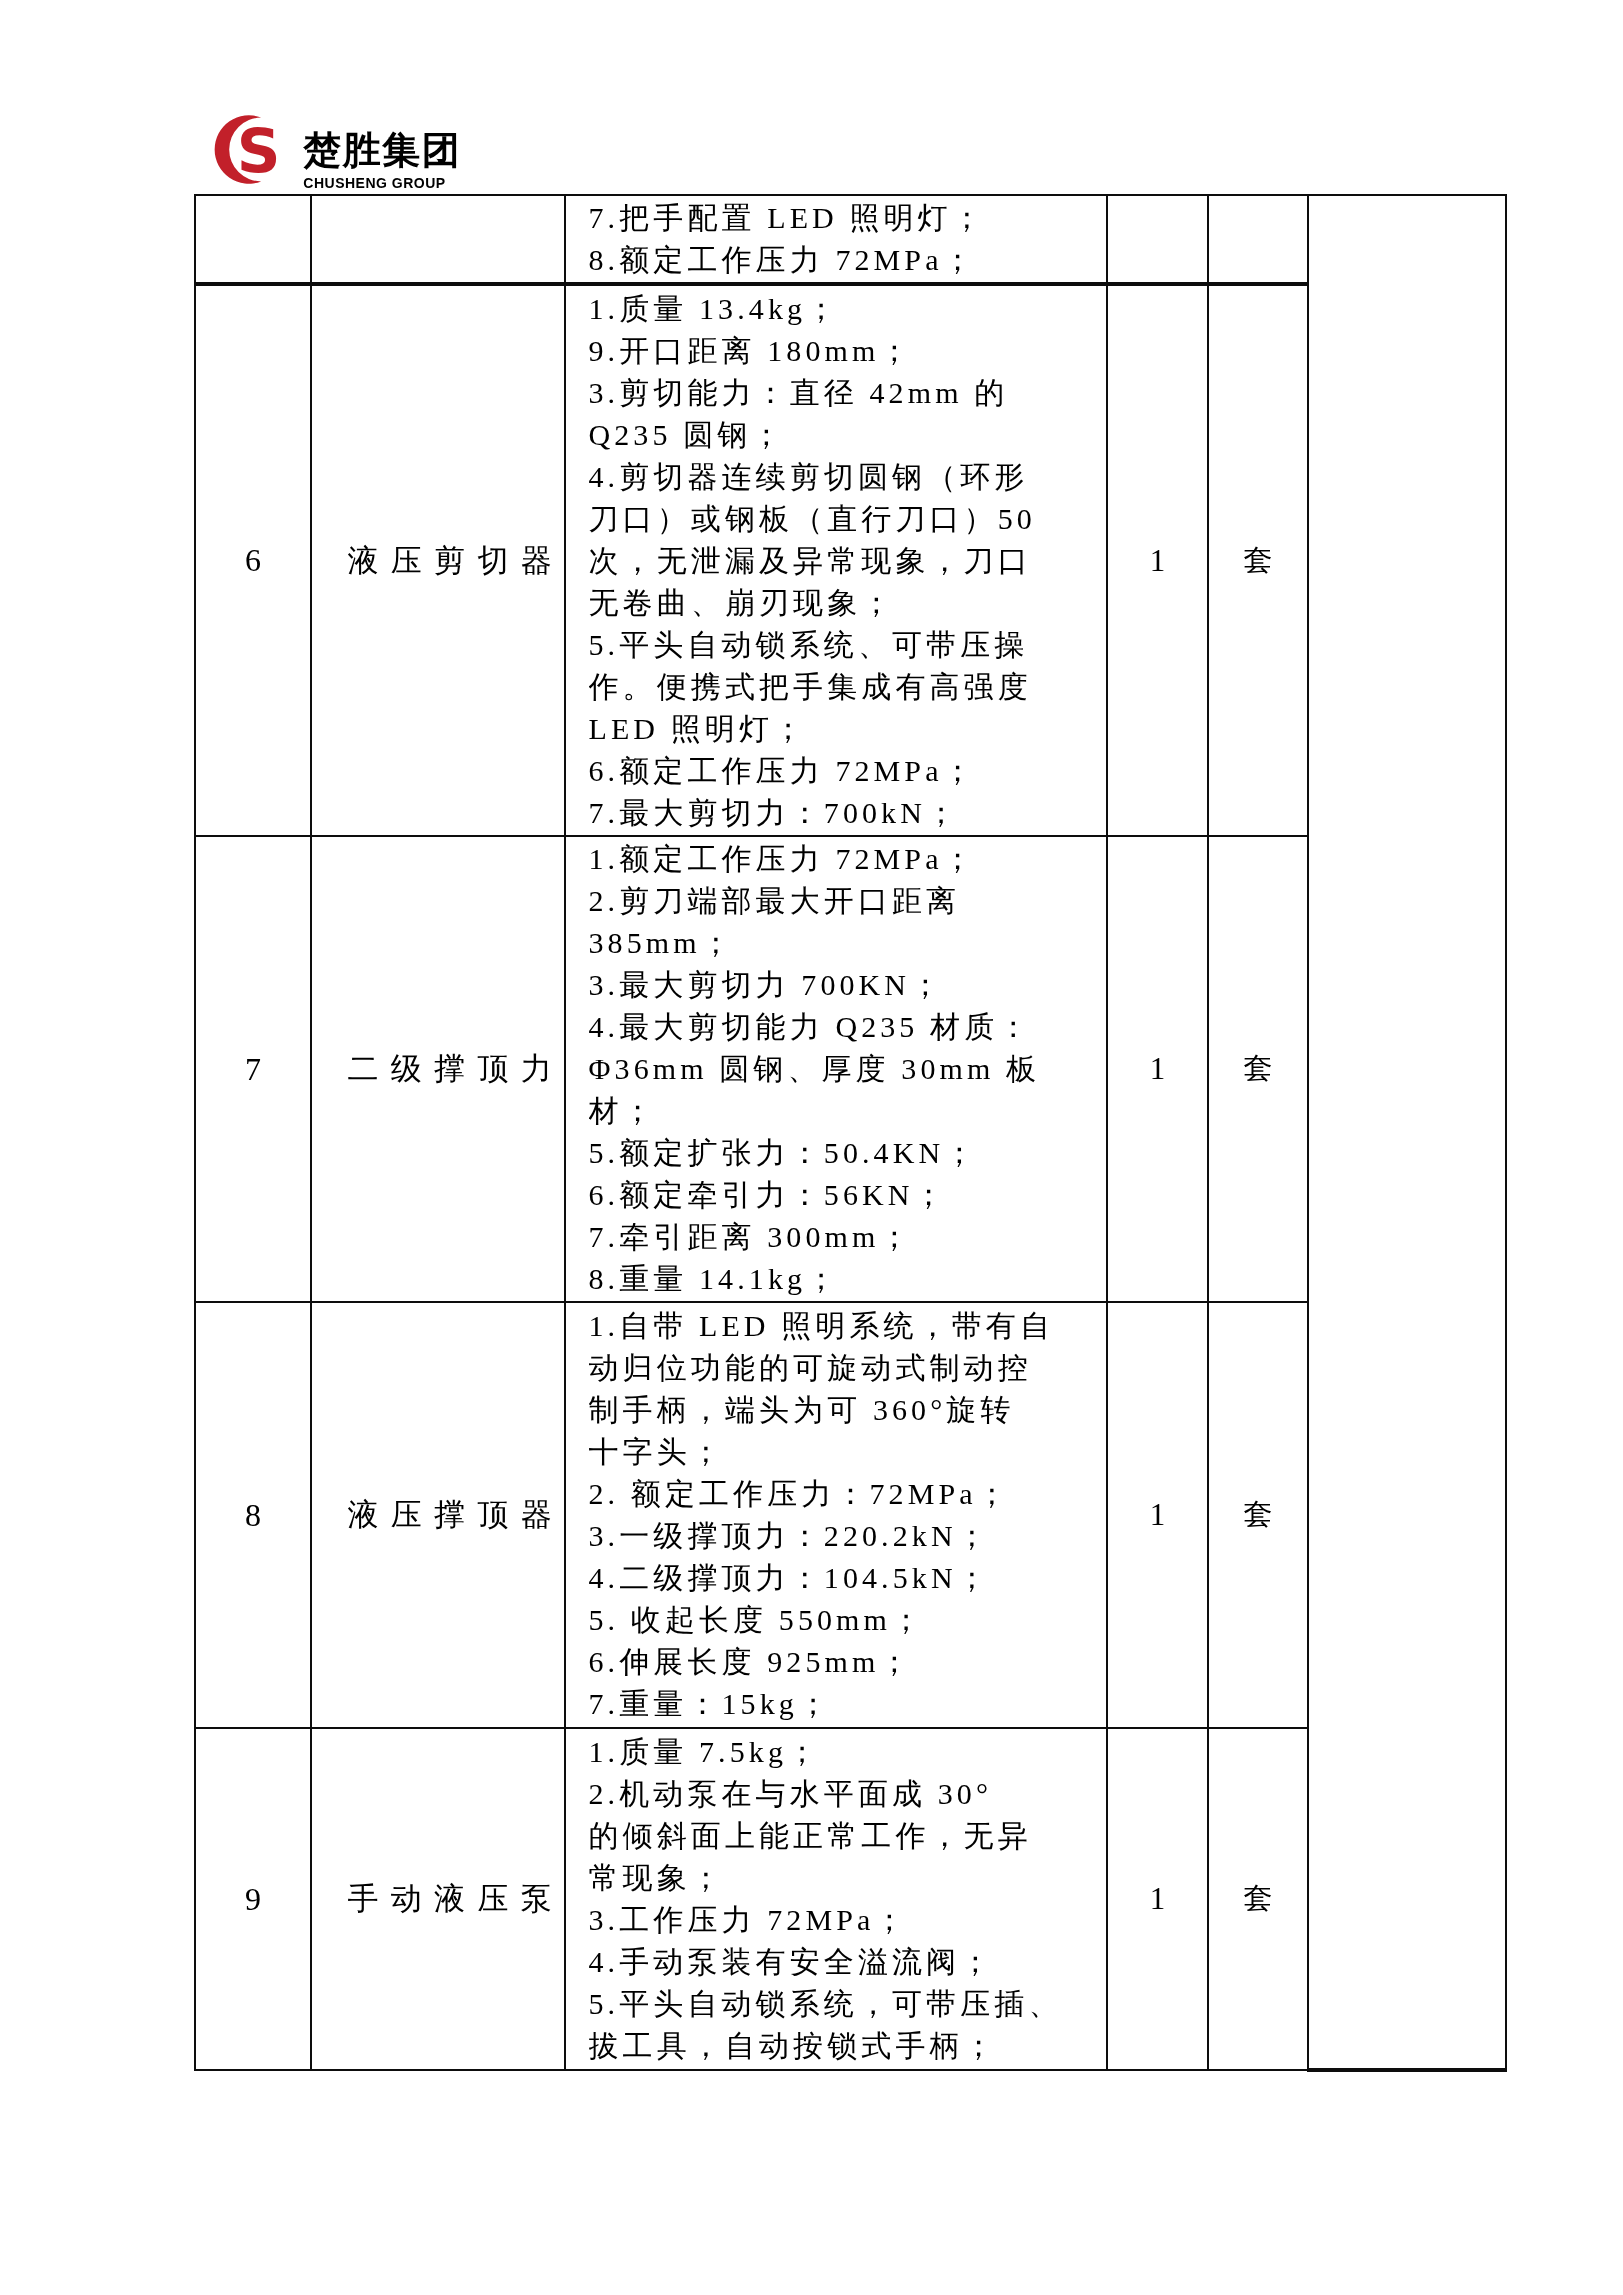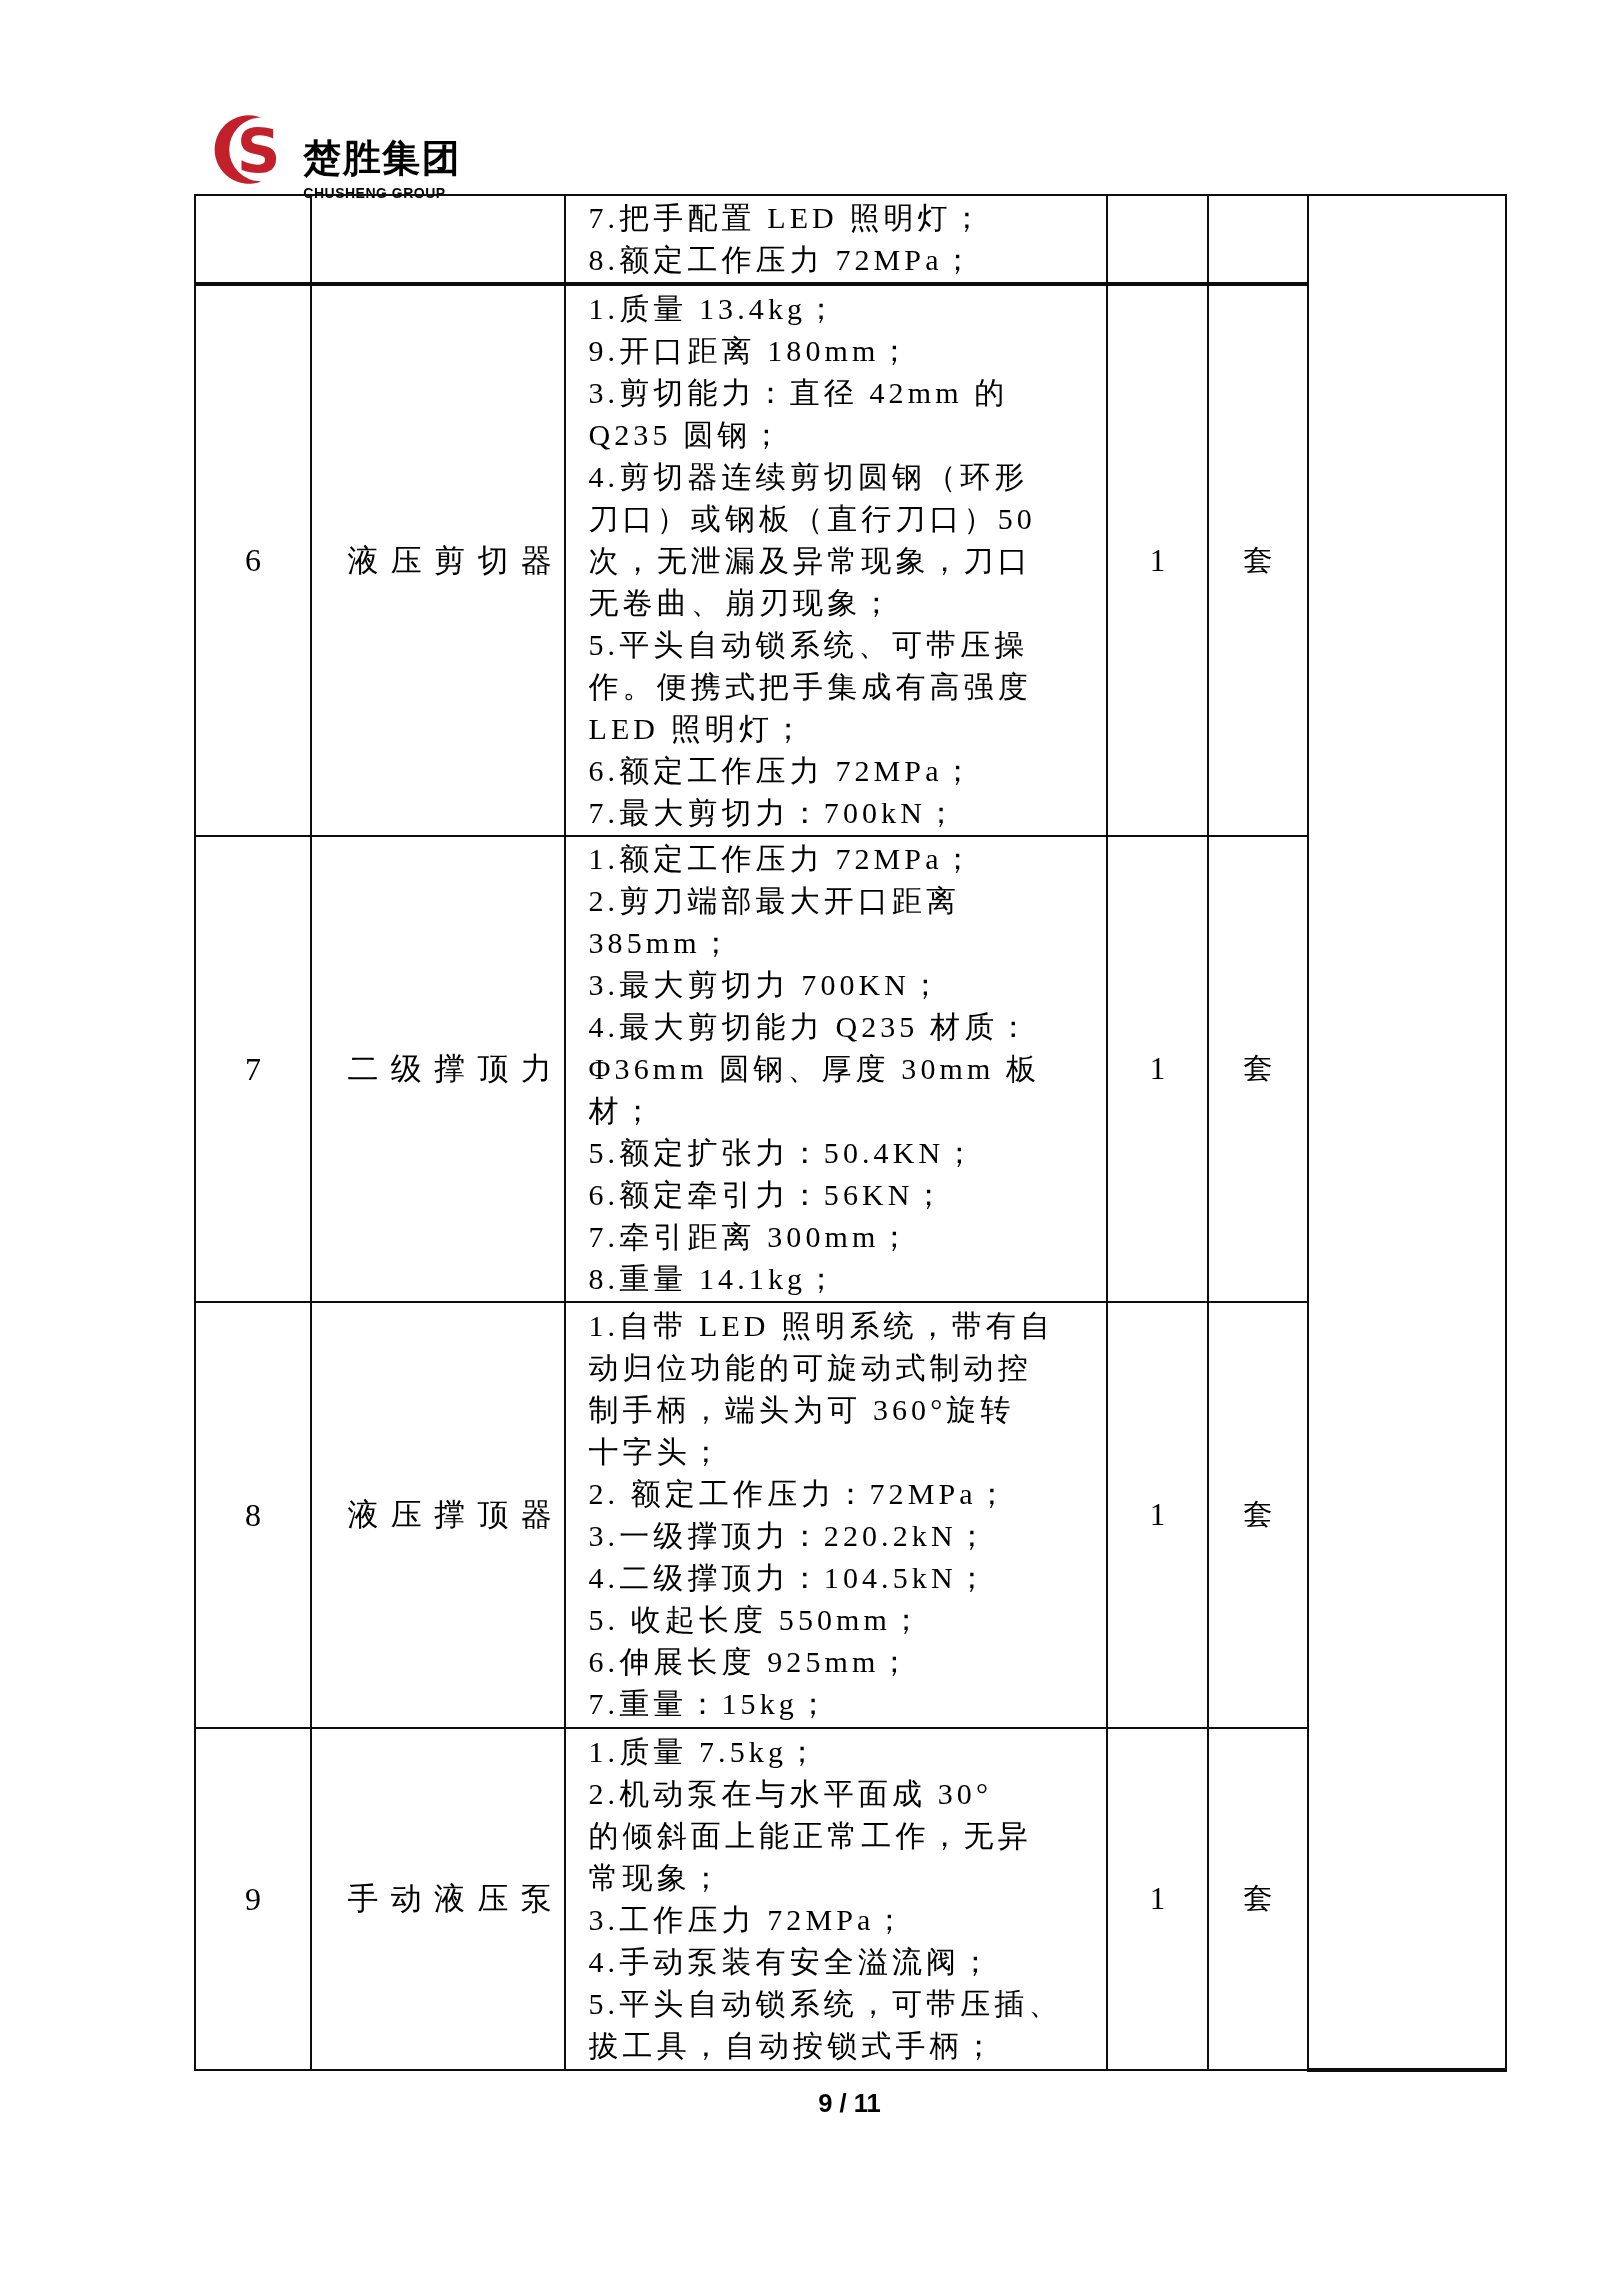--- a/index.html
+++ b/index.html
@@ -10,22 +10,22 @@
     font-family:"Liberation Serif","DejaVu Serif",serif;
     color:#000;
     overflow:hidden;
   }
 
   
   .logo{position:absolute;left:214px;top:111px;display:flex;align-items:flex-start;gap:13.3px;}
   .logo-icon{width:76px;height:77px;flex:0 0 auto;}
   .logo-text{display:flex;flex-direction:column;}
   .logo-cn{
-    font-family:Liberation Mono, monospace;
-    font-weight:bold;font-size:38px;line-height:41px;letter-spacing:1.5px;margin-top:29px;text-align:right;
+    font-family:Liberation Sans, sans-serif;
+    font-weight:bold;font-size:38px;line-height:41px;letter-spacing:1.5px;margin-top:19px;text-align:right;
   }
   .logo-en{
     font-family:"Liberation Sans","DejaVu Sans",sans-serif;
     font-weight:bold;font-size:14px;line-height:18.4px;letter-spacing:0.5px;margin-top:3.1px;
   }
 
   
   table.doc-table{
     position:absolute;left:194px;top:194px;
     width:1311px;
@@ -198,16 +198,15 @@
           <div class="spec-line">5.平头自动锁系统，可带压插、</div>
           <div class="spec-line">拔工具，自动按锁式手柄；</div>
         </div>
       </td>
       <td class="c-qty">1</td>
       <td class="c-unit">套</td>
     </tr>
   </tbody>
     </table>
 
-  <div class="footer">9 / 11</div>
 
 </div>
 
 
 </body></html>

